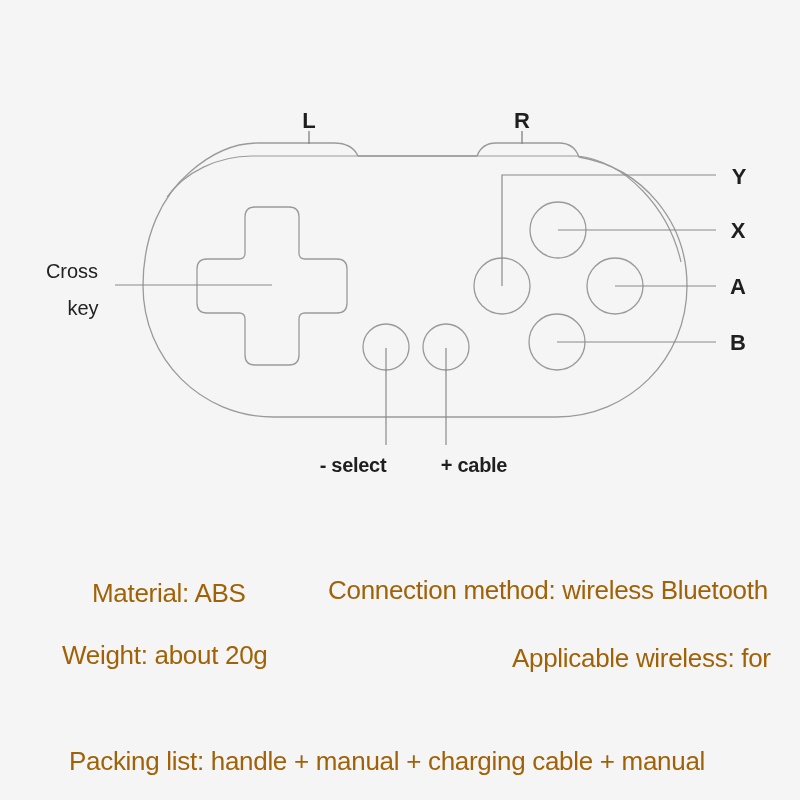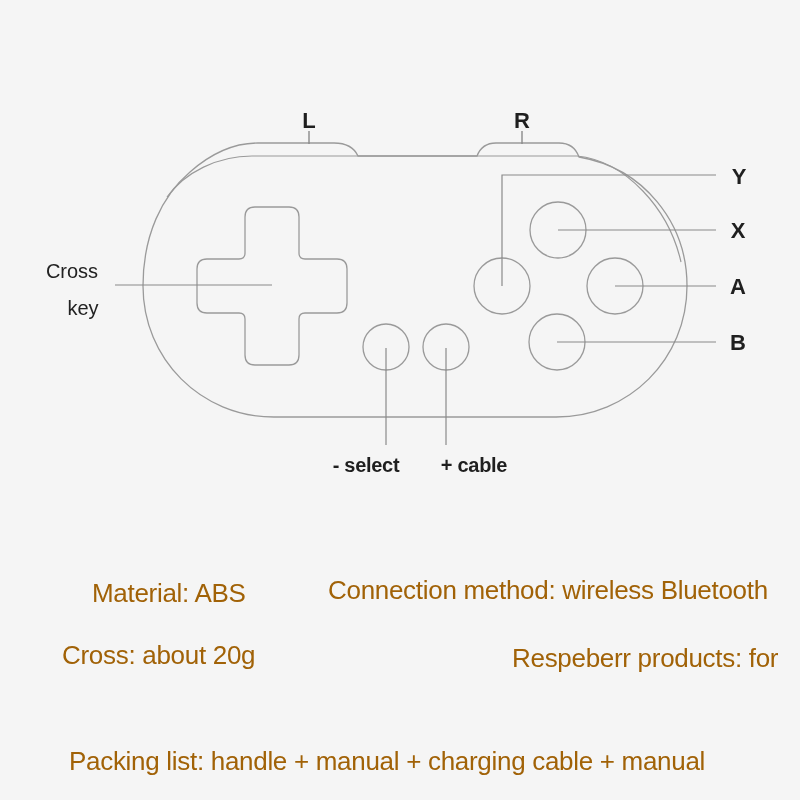--- a/index.html
+++ b/index.html
@@ -106,22 +106,22 @@
   </svg>
 
   <div class="callout bold" style="left:309px; top:121px;">L</div>
   <div class="callout bold" style="left:522px; top:121px;">R</div>
   <div class="callout bold" style="left:739px; top:177px;">Y</div>
   <div class="callout bold" style="left:738px; top:231px;">X</div>
   <div class="callout bold" style="left:738px; top:287px;">A</div>
   <div class="callout bold" style="left:738px; top:343px;">B</div>
   <div class="callout crosskey" style="left:72px; top:271px;">Cross</div>
   <div class="callout crosskey" style="left:83px; top:308px;">key</div>
-  <div class="callout btnlabel" style="left:353px; top:465px;margin-left:13px;">- select</div>
+  <div class="callout btnlabel" style="left:353px; top:465px;">- select</div>
   <div class="callout btnlabel" style="left:474px; top:465px;">+ cable</div>
 
   <div class="spec" style="left:92px; top:579px;">Material: ABS</div>
   <div class="spec" style="left:328px; top:576px;">Connection method: wireless Bluetooth</div>
-  <div class="spec" style="left:62px; top:641px;">Cross: about 20g</div>
-  <div class="spec" style="left:512px; top:644px;">Respeberr products: for</div>
+  <div class="spec" style="left:62px; top:641px;">Weight: about 20g</div>
+  <div class="spec" style="left:512px; top:644px;">Applicable wireless: for</div>
   <div class="spec" style="left:69px; top:747px;">Packing list: handle + manual + charging cable + manual</div>
 
 </div>
 
 </body></html>

